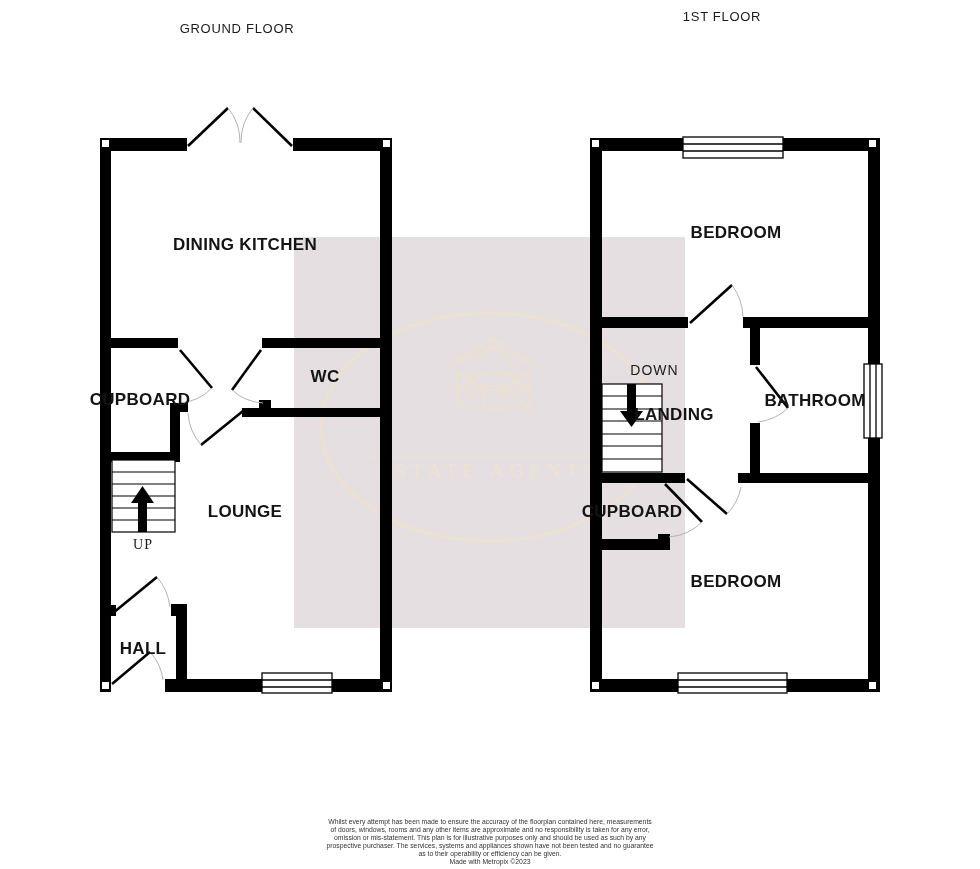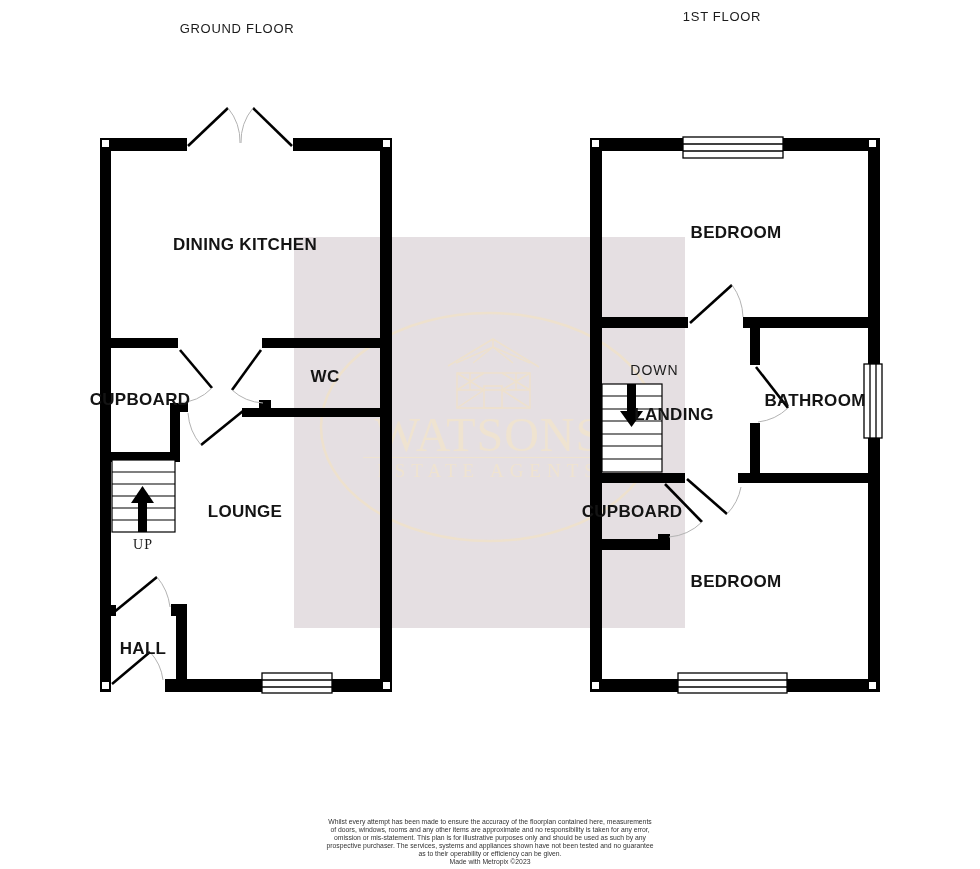--- a/index.html
+++ b/index.html
@@ -64,21 +64,20 @@
       <path d="M470,373 L470,390"></path>
       <path d="M516,373 L516,390"></path>
       <path d="M457,373 L484,390"></path>
       <path d="M484,373 L457,390"></path>
       <path d="M502,373 L530,390"></path>
       <path d="M530,373 L502,390"></path>
       <path d="M457,408 L484,390"></path>
       <path d="M530,408 L502,390"></path>
     </g>
   </svg>
-  <div class="wm-name">WATSONS</div>
   <div class="wm-rule"></div>
   <div class="wm-tagline">ESTATE AGENTS</div>
 
   <svg id="plan" viewBox="0 0 980 869">
 
     <g>
       <g fill="#000000">
         <rect x="100" y="138" width="11" height="554"></rect>
         <rect x="100" y="138" width="87" height="13"></rect>
         <rect x="293" y="138" width="99" height="13"></rect>

